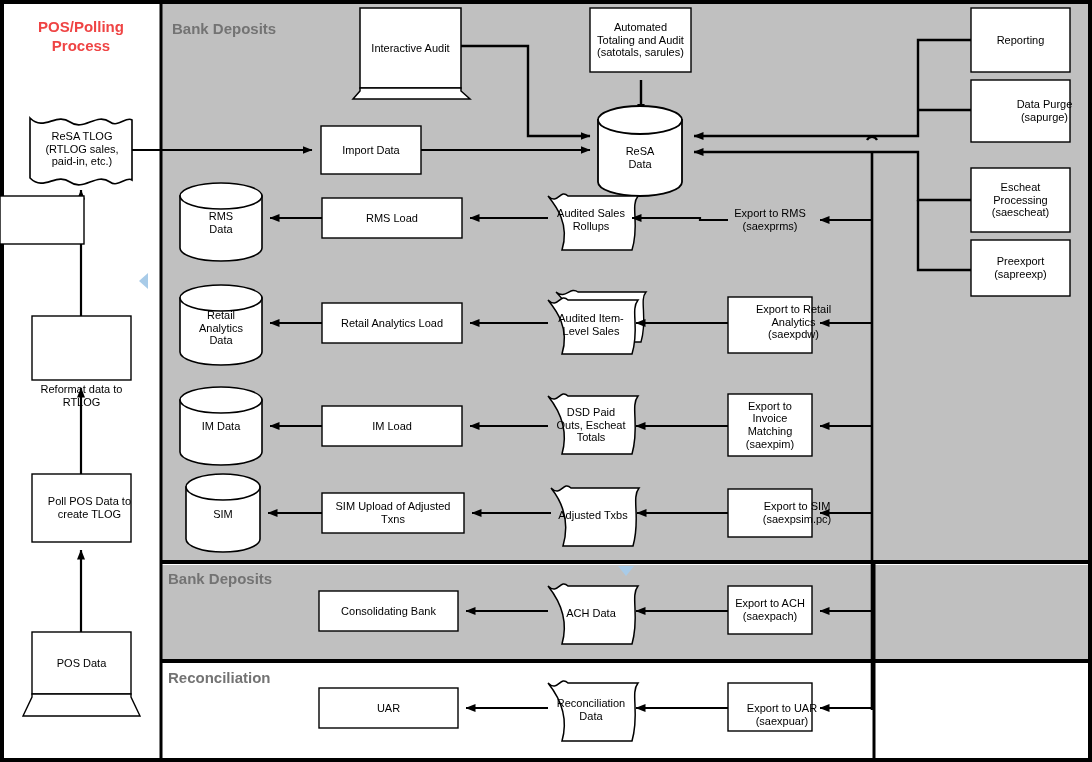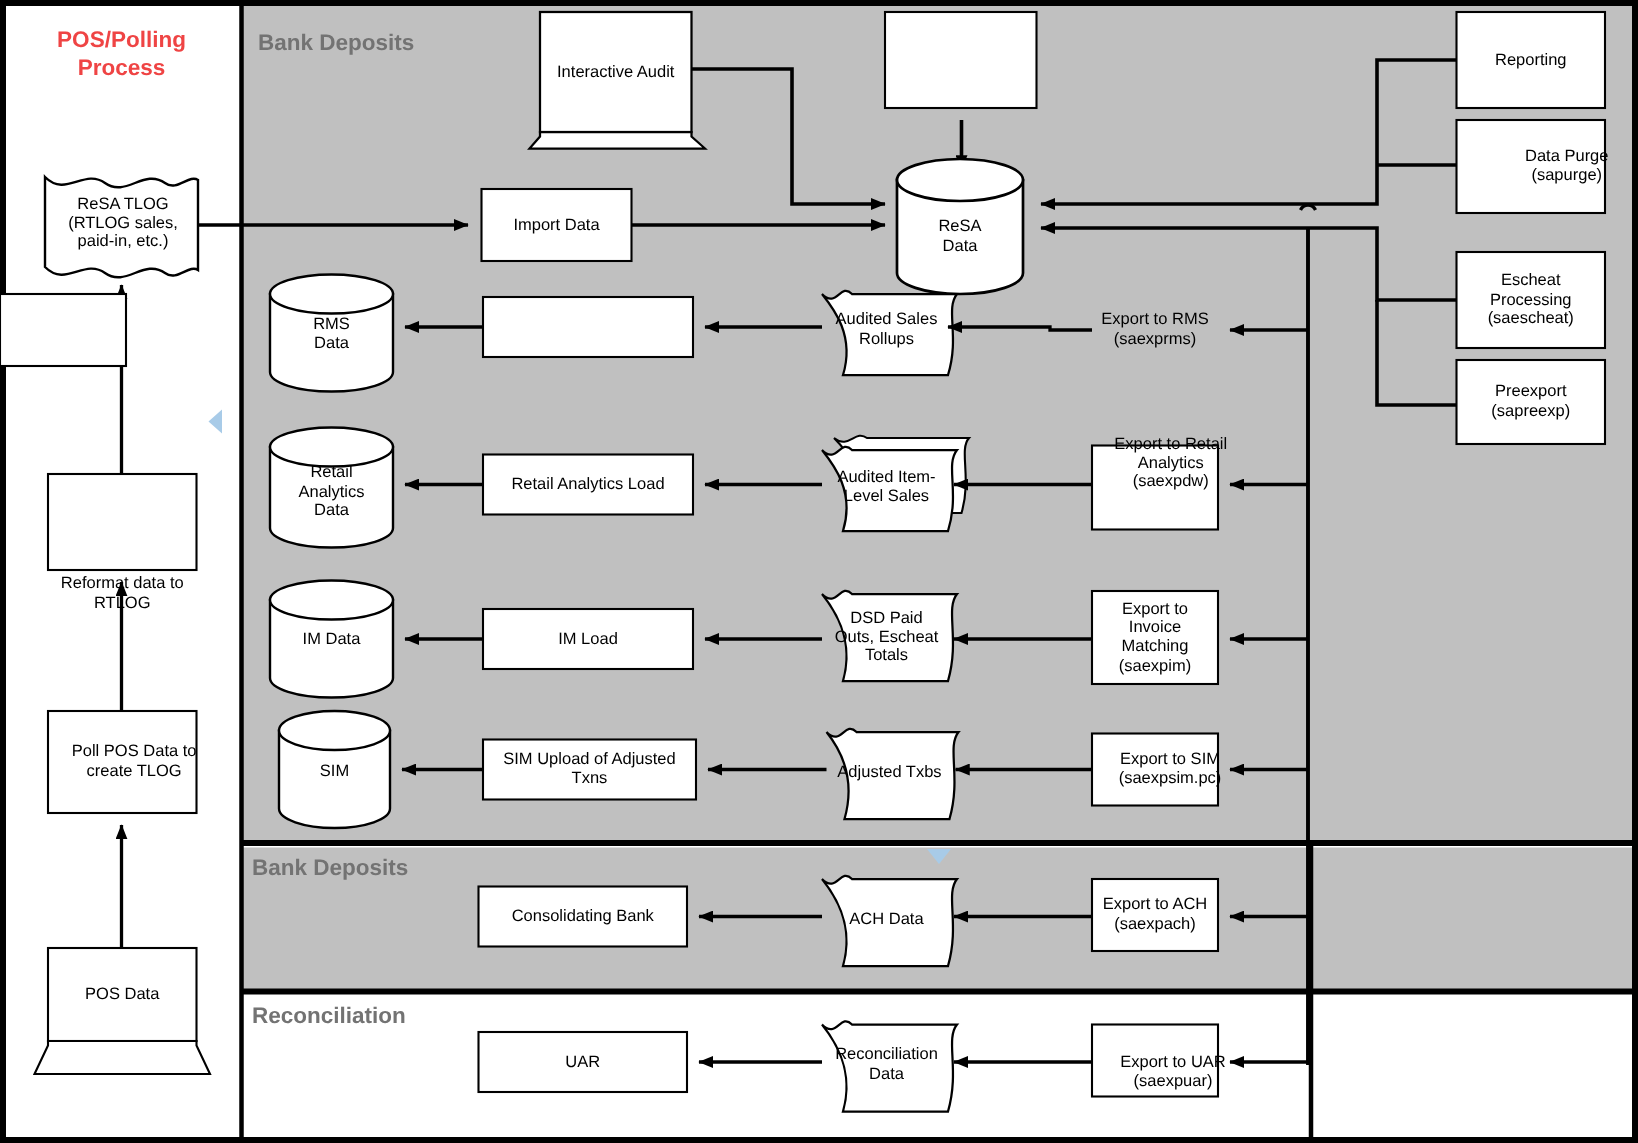--- a/index.html
+++ b/index.html
@@ -200,72 +200,76 @@
     </div>
   <div class="nodeText n-sm" style="left:32px;top:316px;width:99px;height:64px;margin-top:48px;">
       <div>Reformat data to<br>RTLOG</div>
     </div>
   <div class="nodeText n-sm" style="left:32px;top:474px;width:99px;height:68px;justify-content:flex-end;">
       <div>Poll POS Data to<br>create TLOG</div>
     </div>
   <div class="nodeText n-sm" style="left:32px;top:632px;width:99px;height:62px;">POS Data</div>
 
   <div class="nodeText n-sm" style="left:360px;top:8px;width:101px;height:80px;">Interactive Audit</div>
+  <div class="nodeText n-sm" style="left:590px;top:8px;width:101px;height:64px;">
+      <div>Automated<br>Totaling and Audit<br>(satotals, sarules)</div>
+    </div>
   <div class="nodeText n-sm" style="left:321px;top:126px;width:100px;height:48px;">Import Data</div>
   <div class="nodeText n-sm" style="left:598px;top:128px;width:84px;height:60px;">
       <div>ReSA<br>Data</div>
     </div>
 
   <div class="nodeText n-sm" style="left:971px;top:8px;width:99px;height:64px;">Reporting</div>
   <div class="nodeText n-sm" style="left:971px;top:80px;width:99px;height:62px;margin-left:24px;">
       <div>Data Purge<br>(sapurge)</div>
     </div>
   <div class="nodeText n-sm" style="left:971px;top:168px;width:99px;height:64px;">
       <div>Escheat<br>Processing<br>(saescheat)</div>
     </div>
   <div class="nodeText n-sm" style="left:971px;top:240px;width:99px;height:56px;">
       <div>Preexport<br>(sapreexp)</div>
     </div>
 
   <div class="nodeText n-sm" style="left:181px;top:200px;width:80px;height:46px;">
       <div>RMS<br>Data</div>
     </div>
+  <div class="nodeText n-sm" style="left:322px;top:198px;width:140px;height:40px;">RMS Load</div>
   <div class="nodeText n-sm" style="left:552px;top:198px;width:78px;height:44px;">
       <div>Audited Sales<br>Rollups</div>
     </div>
   <div class="nodeText n-sm" style="left:728px;top:196px;width:84px;height:48px;">
       <div>Export to RMS<br>(saexprms)</div>
     </div>
 
   <div class="nodeText n-sm" style="left:181px;top:300px;width:80px;height:56px;">
       <div>Retail<br>Analytics<br>Data</div>
     </div>
   <div class="nodeText n-sm" style="left:322px;top:303px;width:140px;height:40px;">Retail Analytics Load</div>
   <div class="nodeText n-sm" style="left:552px;top:302px;width:78px;height:46px;">
       <div>Audited Item-<br>Level Sales</div>
     </div>
-  <div class="nodeText n-sm" style="left:728px;top:281px;width:105px;height:56px;">
+  <div class="nodeText n-sm" style="left:728px;top:294px;width:105px;height:56px;padding-left:13px;">
       <div>Export to Retail<br>Analytics<br>(saexpdw)</div>
     </div>
 
   <div class="nodeText n-sm" style="left:181px;top:404px;width:80px;height:44px;">IM Data</div>
   <div class="nodeText n-sm" style="left:322px;top:406px;width:140px;height:40px;">IM Load</div>
   <div class="nodeText n-sm" style="left:728px;top:394px;width:84px;height:62px;">
       <div>Export to<br>Invoice<br>Matching<br>(saexpim)</div>
     </div>
   <div class="nodeText n-sm" style="left:550px;top:402px;width:82px;height:46px;">
       <div>DSD Paid<br>Outs, Escheat<br>Totals</div>
     </div>
 
   <div class="nodeText n-sm" style="left:187px;top:492px;width:72px;height:44px;">SIM</div>
   <div class="nodeText n-sm" style="left:322px;top:493px;width:142px;height:40px;">
       <div>SIM Upload of Adjusted<br>Txns</div>
     </div>
   <div class="nodeText n-sm" style="left:554px;top:494px;width:78px;height:42px;">Adjusted Txbs</div>
-  <div class="nodeText n-sm" style="left:728px;top:489px;width:104px;height:48px;">
+  <div class="nodeText n-sm" style="left:728px;top:489px;width:104px;height:48px;padding-left:17px;">
       <div>Export to SIM<br>(saexpsim.pc)</div>
     </div>
 
   <div class="nodeText n-sm" style="left:319px;top:591px;width:139px;height:40px;">Consolidating Bank</div>
   <div class="nodeText n-sm" style="left:552px;top:592px;width:78px;height:42px;">ACH Data</div>
   <div class="nodeText n-sm" style="left:728px;top:586px;width:84px;height:48px;">
       <div>Export to ACH<br>(saexpach)</div>
     </div>
 
   <div class="nodeText n-sm" style="left:319px;top:688px;width:139px;height:40px;">UAR</div>

